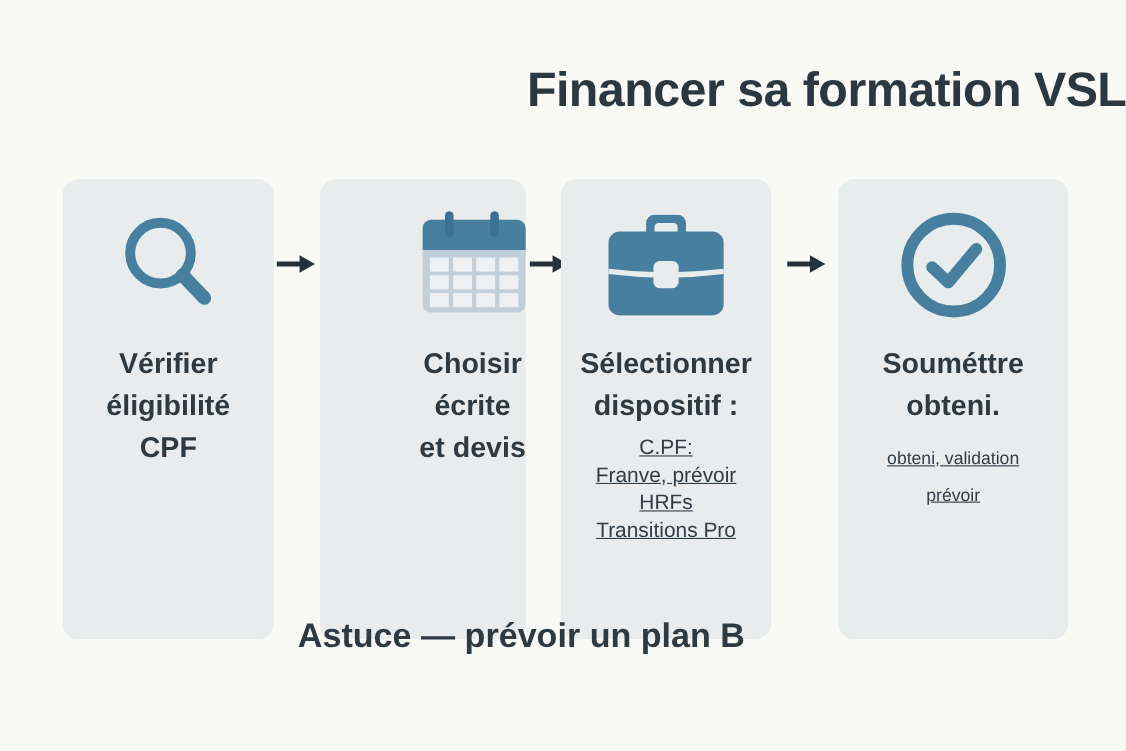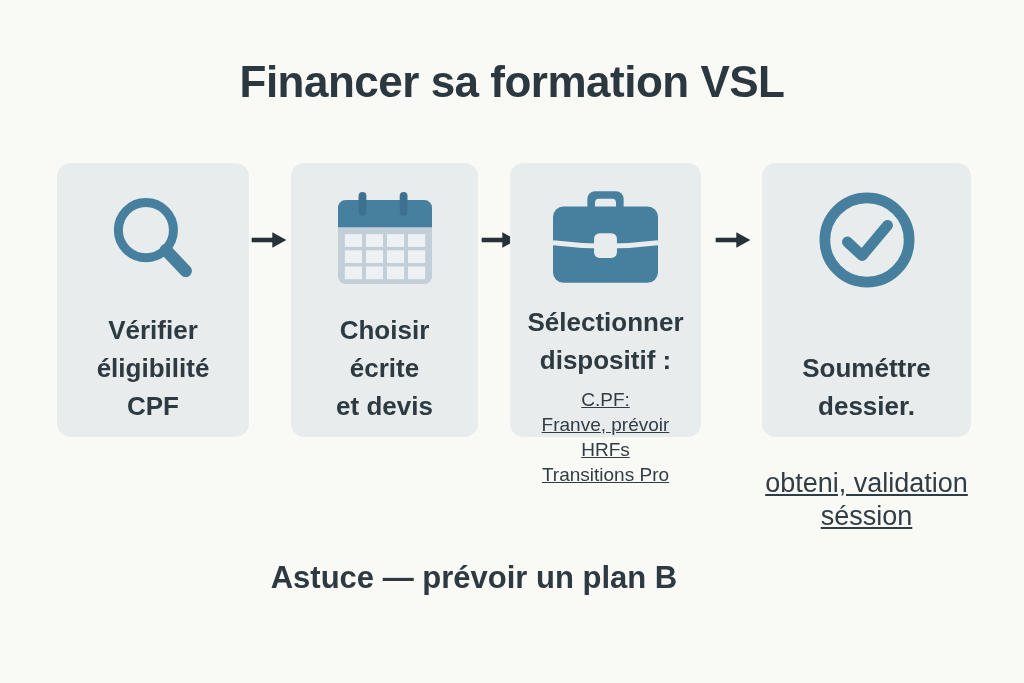--- a/index.html
+++ b/index.html
@@ -6,51 +6,51 @@
   body {
     width: 1024px; height: 683px;
     background: #f9f9f6;
     position: relative;
     overflow: hidden;
     font-family: "Liberation Sans", sans-serif;
     color: #2e3a41;
   }
   .page-title {
     position: absolute; top: 57px; left: 0; width: 1024px;
-    text-align: center;
+    text-align: right;
     font-size: 44px; font-weight: 700; letter-spacing: -0.5px;
     color: #2c3840;
   }
   .card {
-    position: absolute; top: 163px; height: 274px;
+    position: absolute; top: 163px; height: 418px;
     background: #e8eced; border-radius: 14px;
     display: flex; flex-direction: column; align-items: center;
     box-sizing: border-box;
   }
   .card-1 { left: 57px;  width: 192px; }
-  .card-2 { left: 291px; width: 187px; }
+  .card-2 { left: 291px; width: 187px; align-items: flex-end; }
   .card-3 { left: 510px; width: 191px; }
-  .card-4 { left: 762px; width: 209px; gap: 40px; }
+  .card-4 { left: 762px; width: 209px; }
   .icon-box {
     height: 100px; margin-top: 28px;
     display: flex; align-items: center; justify-content: center;
   }
   .card-title {
     margin-top: 20px; text-align: center;
     font-size: 26px; font-weight: 700; line-height: 38px;
     color: #2e3a41;
   }
   .card-details {
     margin-top: 8px; text-align: center;
     font-size: 19px; line-height: 25px; font-weight: 400;
     color: #313d45;
     text-decoration: underline;
   }
   .card-4 .card-details {
-    font-size: 27px; line-height: 33px; margin-top: 2px;
+    font-size: 16px; line-height: 33px; margin-top: 14px;
   }
   .flow-arrow { position: absolute; top: 227px; }
   .flow-arrow-1 { left: 250px; }
   .flow-arrow-2 { left: 480px; }
   .flow-arrow-3 { left: 714px; }
   .tip-text {
     position: absolute; top: 560px; left: 0; width: 948px;
     text-align: center;
     font-size: 31px; font-weight: 700;
     color: #2e3a41;
@@ -142,21 +142,21 @@
 
 <div class="card card-4">
   <div class="icon-box">
     <svg width="98" height="98" viewBox="0 0 100 100" aria-hidden="true">
       <circle cx="50" cy="50" r="43" fill="none" stroke="#47809e" stroke-width="11"></circle>
       <path d="M30,52 L45,66 L71,35" fill="none" stroke="#47809e" stroke-width="11" stroke-linecap="round" stroke-linejoin="round"></path>
     </svg>
   </div>
   <div class="card-title">
     <div>Souméttre</div>
-    <div>dessier.</div>
+    <div>obteni.</div>
   </div>
   <div class="card-details">
     <div>obteni, validation</div>
-    <div>séssion</div>
+    <div>prévoir</div>
   </div>
 </div>
 
 <div class="tip-text">Astuce — prévoir un plan B</div>
 
 </body></html>

